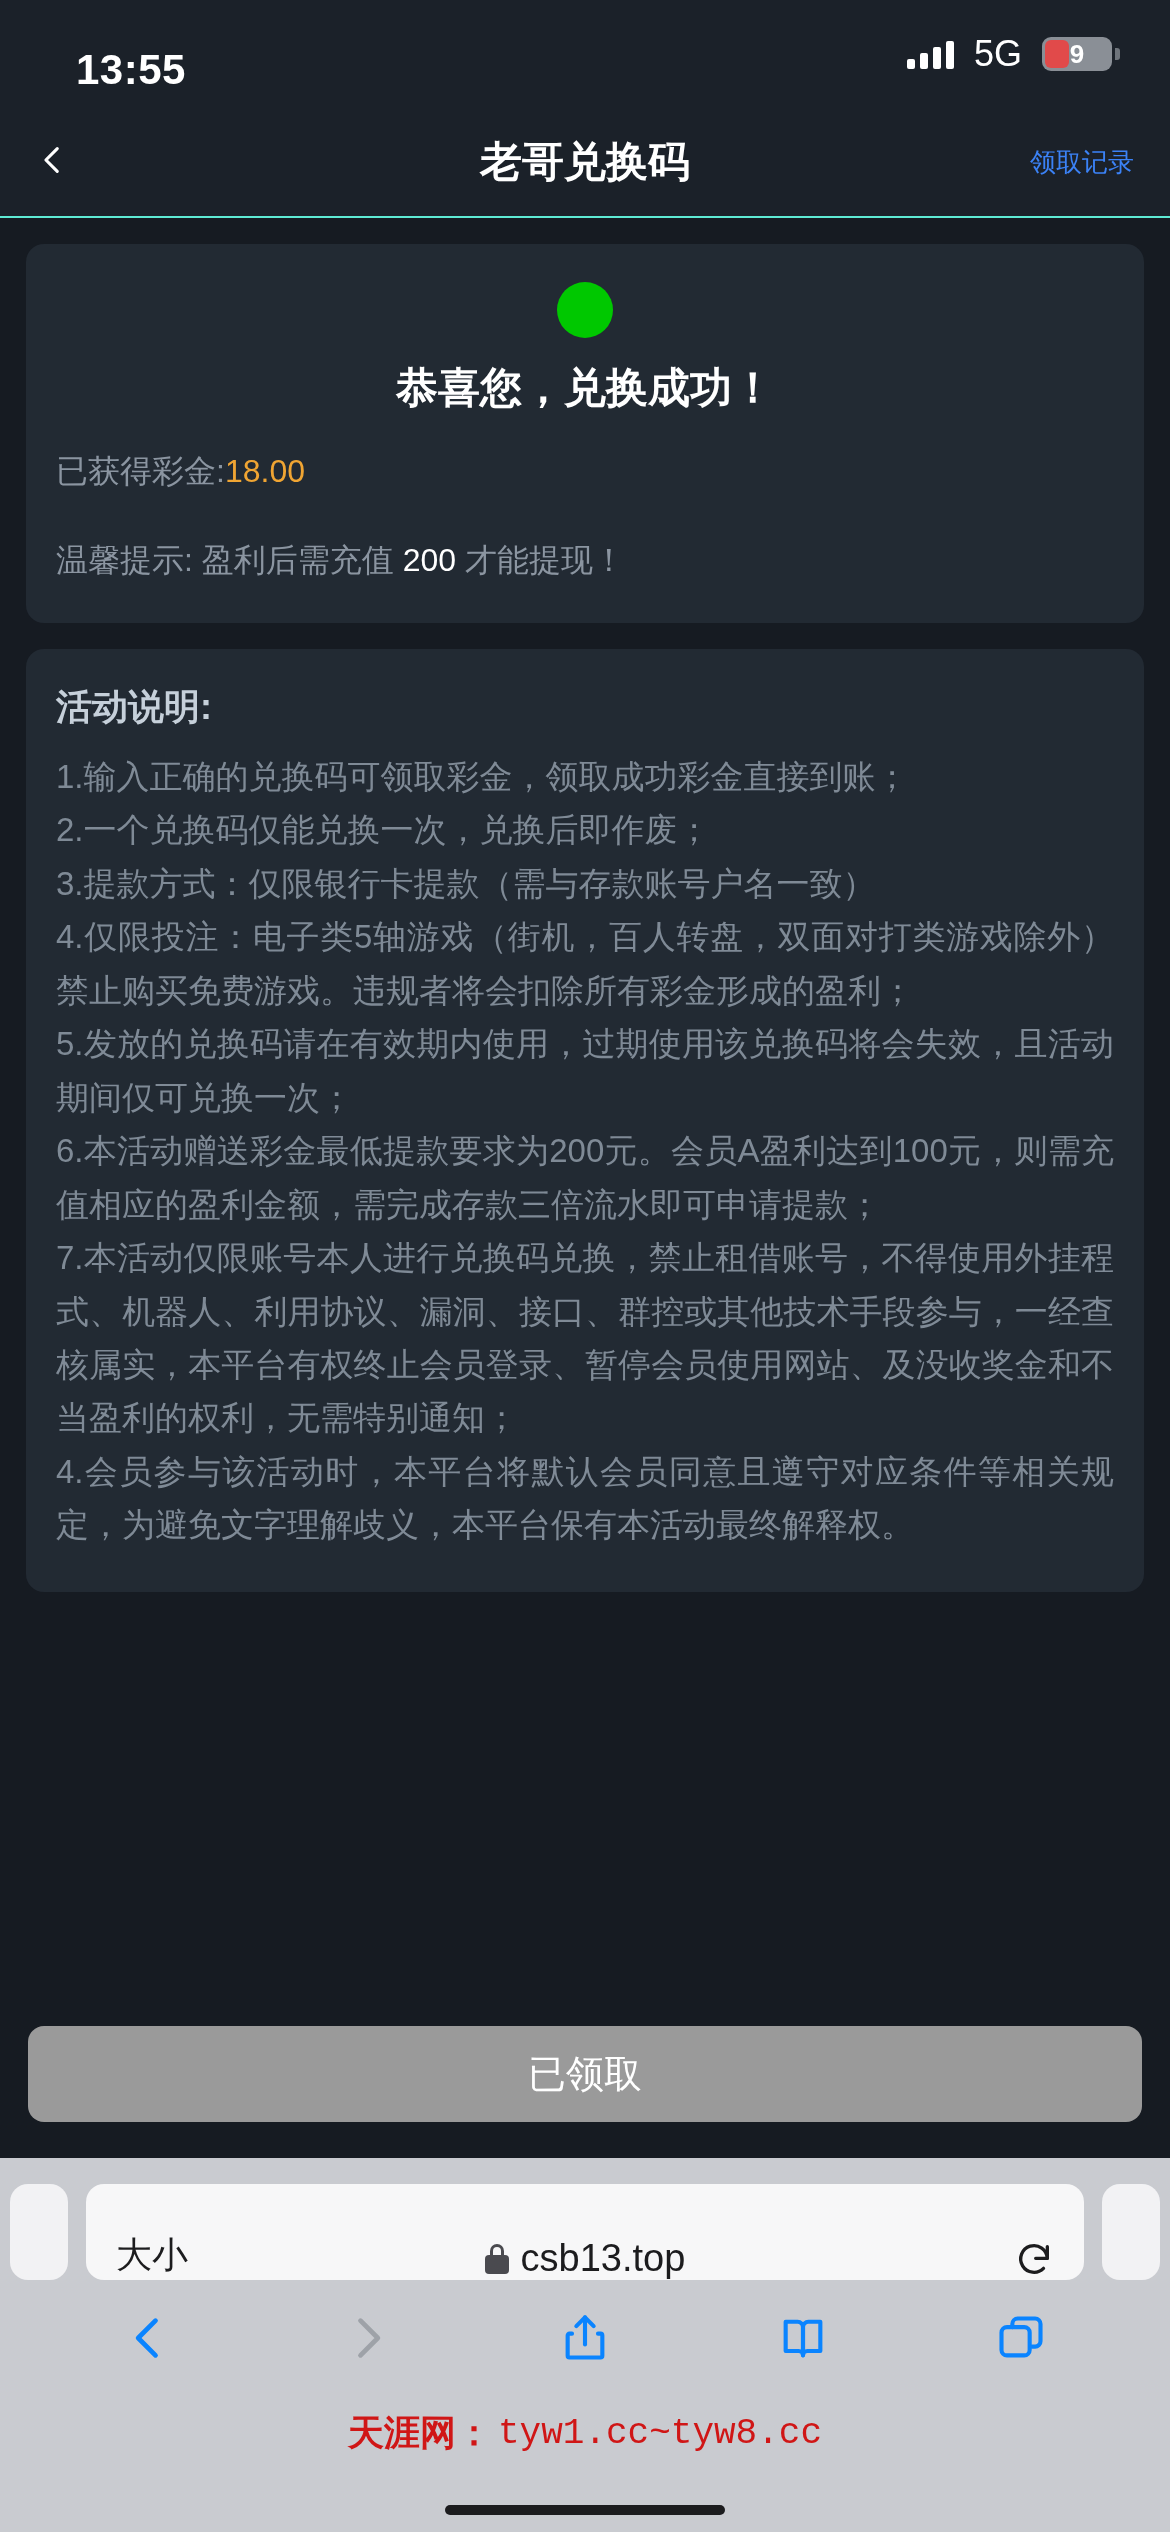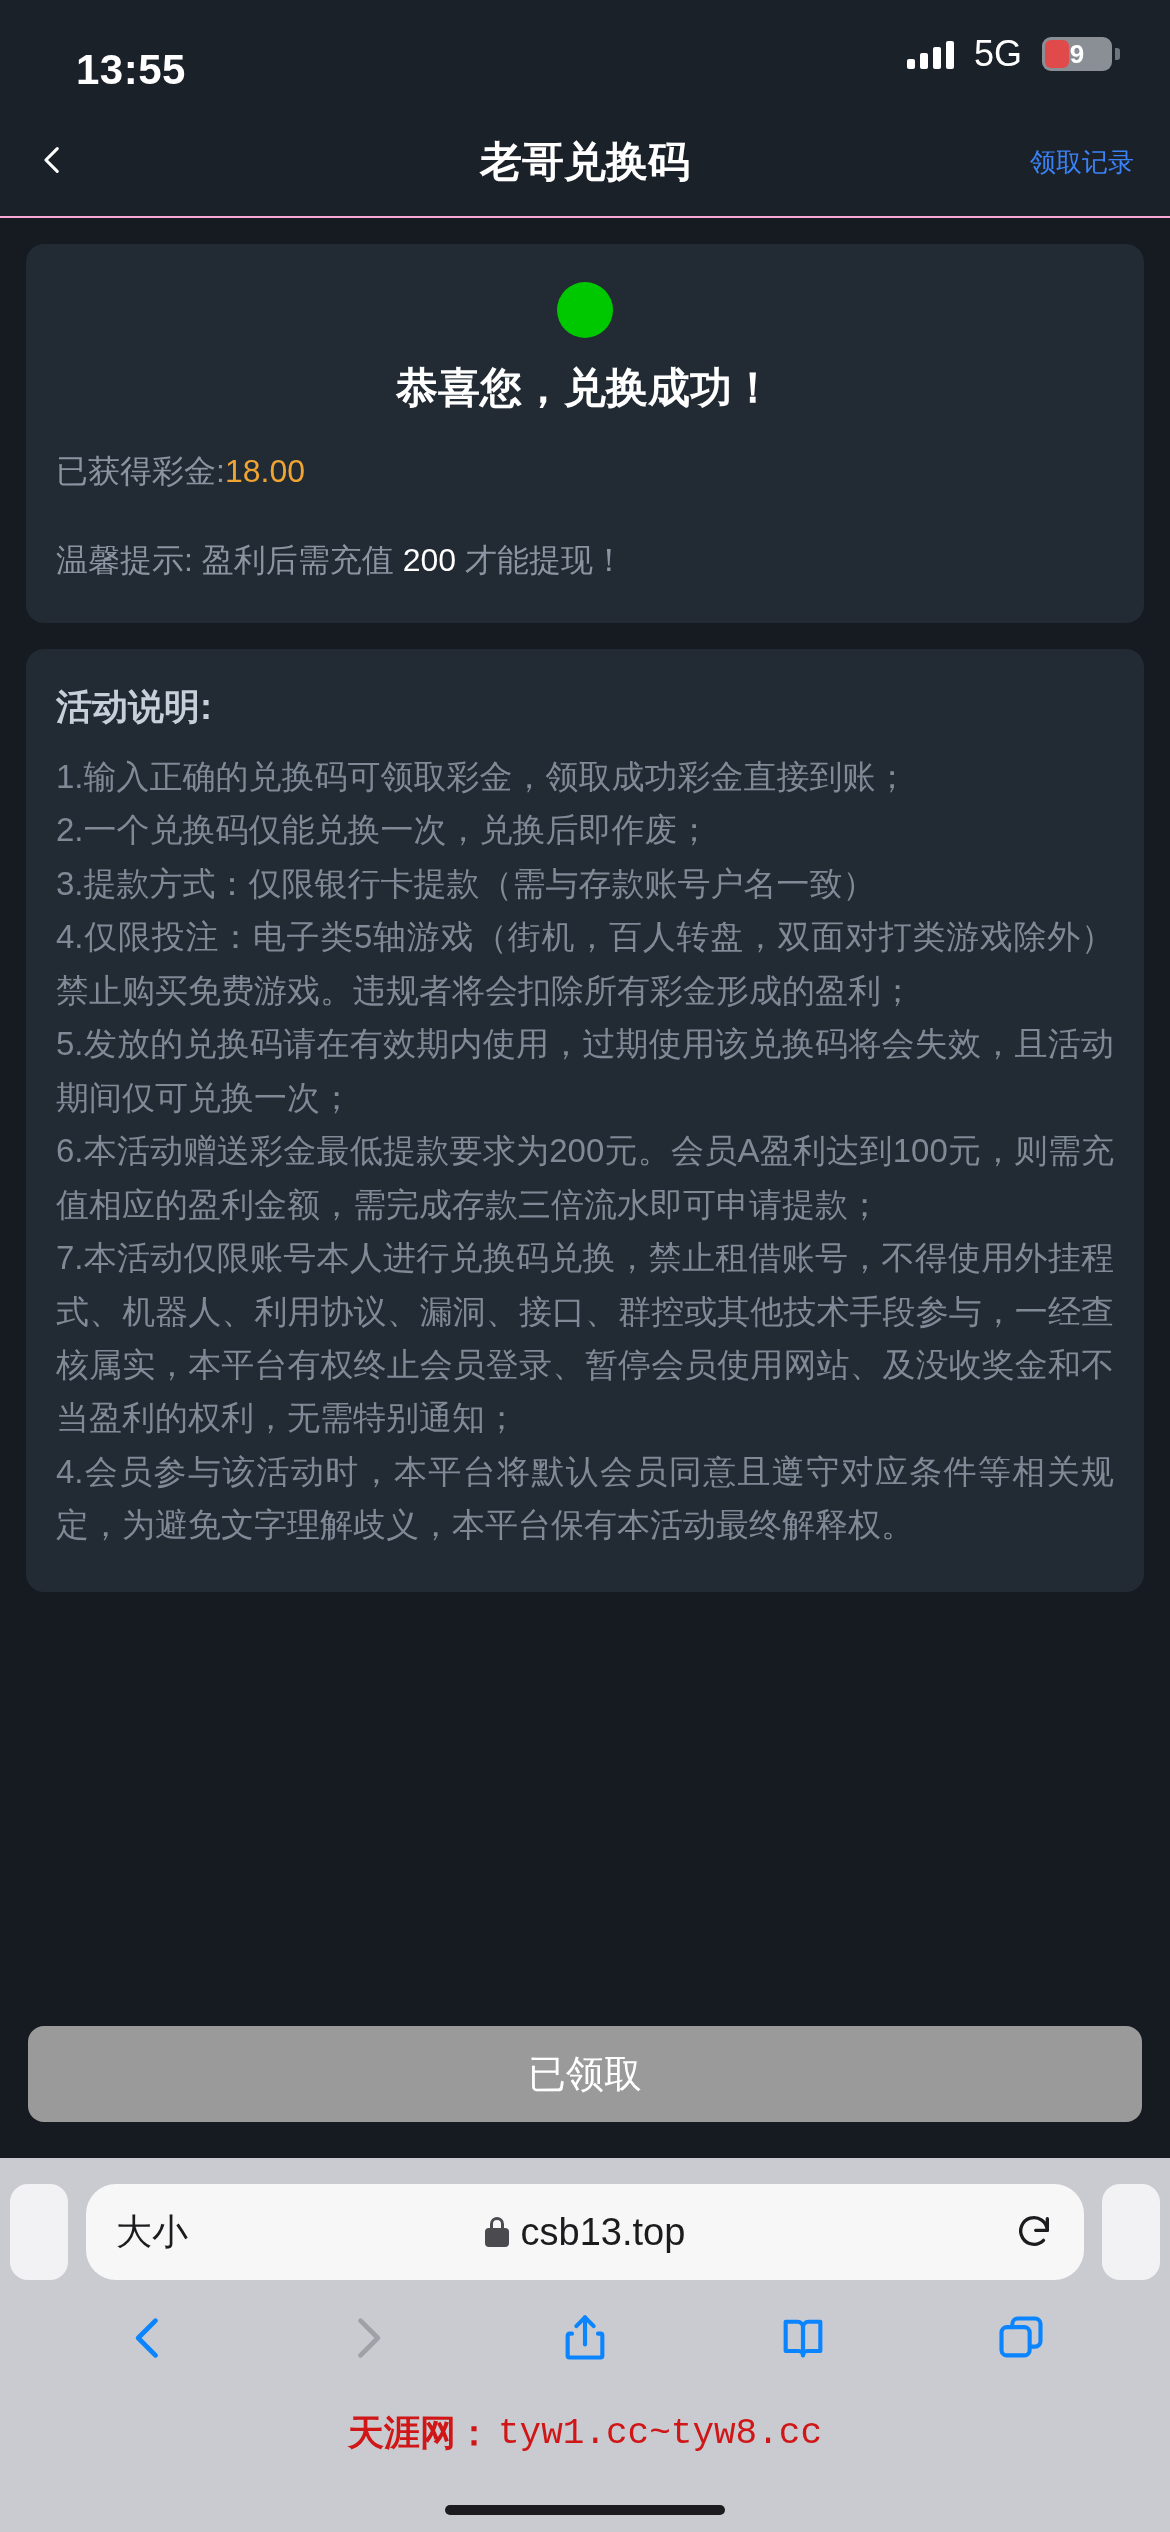--- a/index.html
+++ b/index.html
@@ -96,21 +96,21 @@
   }
 
   
   .navbar {
     height: 110px;
     flex: 0 0 110px;
     display: flex;
     align-items: center;
     padding: 0 36px;
     background: #1b2129;
-    border-bottom: 2px solid #f9a8d4;
+    border-bottom: 2px solid #5eead4;
     position: relative;
   }
   .nav-back {
     width: 70px;
     height: 70px;
     display: flex;
     align-items: center;
     justify-content: flex-start;
   }
   .nav-back svg { width: 34px; height: 34px; }
@@ -233,23 +233,23 @@
     width: 58px;
     height: 96px;
     border-radius: 18px;
     background: #f2f2f4;
   }
   .url-bar {
     flex: 1 1 auto;
     margin: 0 18px;
     height: 96px;
     background: #f7f7f8;
-    border-radius: 30px;
-    display: flex;
-    align-items: center;
+    border-radius: 18px;
+    display: flex;
+    align-items: flex-end;
     padding: 0 30px;
     position: relative;
   }
   .url-size {
     color: #1c1c1e;
     font-size: 36px;
     flex: 0 0 auto;
   }
   .url-center {
     position: absolute;

